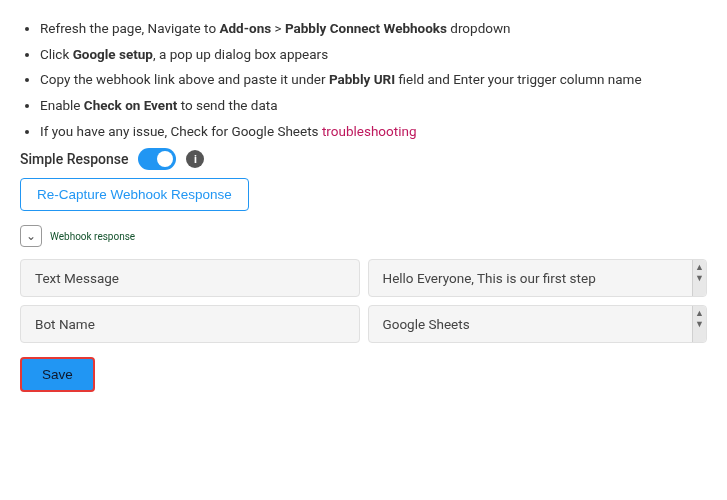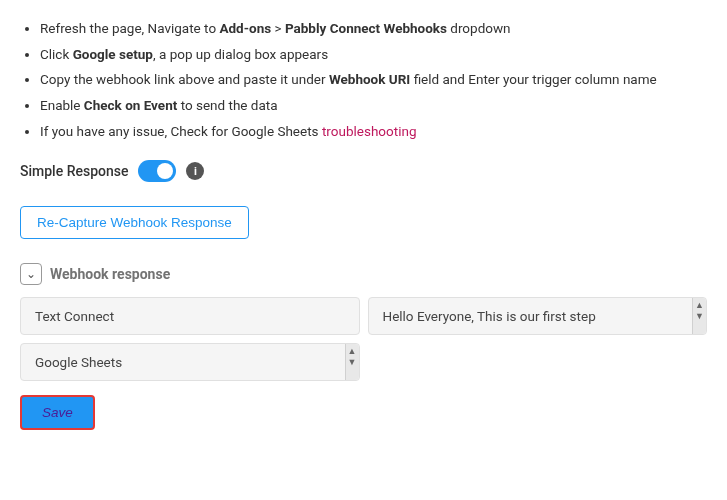--- a/index.html
+++ b/index.html
@@ -13,21 +13,21 @@
       color: #333;
       font-size: 14px;
       width: 727px;
       height: 500px;
       overflow: hidden;
     }
     .container {
       padding: 16px 20px;
     }
     .instructions {
-      margin-bottom: 16px;
+      margin-bottom: 4px;
     }
     .instructions ul {
       list-style: disc;
       padding-left: 20px;
       line-height: 1.9;
       color: #333;
     }
     .instructions ul li {
       font-size: 13.5px;
     }
@@ -35,21 +35,21 @@
       font-weight: 700;
     }
     .instructions ul li a {
       color: #be185d;
       text-decoration: none;
     }
     .simple-response-row {
       display: flex;
       align-items: center;
       gap: 10px;
-      margin-bottom: 24px;
+      margin-bottom: 8px;
     }
     .simple-response-label {
       font-size: 14px;
       color: #333;
       font-weight: 500;
     }
     .toggle {
       width: 38px;
       height: 22px;
       background: #2196F3;
@@ -84,44 +84,44 @@
     }
     .recapture-btn {
       display: inline-block;
       padding: 8px 16px;
       border: 1.5px solid #2196F3;
       background: white;
       color: #2196F3;
       border-radius: 4px;
       cursor: pointer;
       font-size: 13.5px;
-      margin-bottom: 24px;
+      margin-bottom: 14px;
     }
     .webhook-response-header {
       display: flex;
       align-items: center;
       gap: 8px;
       margin-bottom: 12px;
     }
     .chevron-icon {
       width: 22px;
       height: 22px;
       border: 1.5px solid #999;
       border-radius: 4px;
       display: flex;
       align-items: center;
       justify-content: center;
       cursor: pointer;
       color: #555;
       font-size: 12px;
     }
     .webhook-response-title {
-      font-size: 14px;
-      color: #737373;
-      font-weight: 700;
+      font-size: 10px;
+      color: #14532d;
+      font-weight: 400;
     }
     .fields-grid {
       display: grid;
       grid-template-columns: 1fr 1fr;
       gap: 8px;
       margin-bottom: 14px;
     }
     .field-box {
       background: #f5f5f5;
       border: 1px solid #e0e0e0;
@@ -157,44 +157,43 @@
     .scrollbar-up, .scrollbar-down {
       font-size: 9px;
       color: #666;
       line-height: 1.2;
       cursor: pointer;
     }
     .save-btn {
       display: inline-block;
       padding: 8px 20px;
       background: #2196F3;
-      color: #4c1d95;
+      color: #0f172a;
       border: 2px solid #e53935;
       border-radius: 4px;
       cursor: pointer;
       font-size: 13.5px;
       font-weight: 500;
-      font-style: italic;
     }
   </style>
 </head>
 <body>
 
 <div class="container">
 
   <div class="instructions">
     <ul>
       <li>
         Refresh the page, Navigate to <strong>Add-ons</strong> &gt; <strong>Pabbly Connect Webhooks</strong> dropdown
       </li>
       <li>
         Click <strong>Google setup</strong>, a pop up dialog box appears
       </li>
       <li>
-        Copy the webhook link above and paste it under <strong>Webhook URI</strong> field and Enter your trigger column name
+        Copy the webhook link above and paste it under <strong>Pabbly URI</strong> field and Enter your trigger column name
       </li>
       <li>
         Enable <strong>Check on Event</strong> to send the data
       </li>
       <li>
         If you have any issue, Check for Google Sheets <a>troubleshooting</a>
       </li>
     </ul>
   </div>
 
@@ -207,28 +206,29 @@
   <button class="recapture-btn">Re-Capture Webhook Response</button>
 
   <div class="webhook-response-header">
     <div class="chevron-icon">
       <span>⌄</span>
     </div>
     <span class="webhook-response-title">Webhook response</span>
   </div>
 
   <div class="fields-grid">
-    <div class="field-box">Text Connect</div>
+    <div class="field-box">Text Message</div>
     <div class="field-box-right">
       Hello Everyone, This is our first step
       <div class="scrollbar-indicator">
         <span class="scrollbar-up">▲</span>
         <span class="scrollbar-down">▼</span>
       </div>
     </div>
+    <div class="field-box">Bot Name</div>
     <div class="field-box-right">
       Google Sheets
       <div class="scrollbar-indicator">
         <span class="scrollbar-up">▲</span>
         <span class="scrollbar-down">▼</span>
       </div>
     </div>
   </div>
 
   <button class="save-btn">Save</button>

